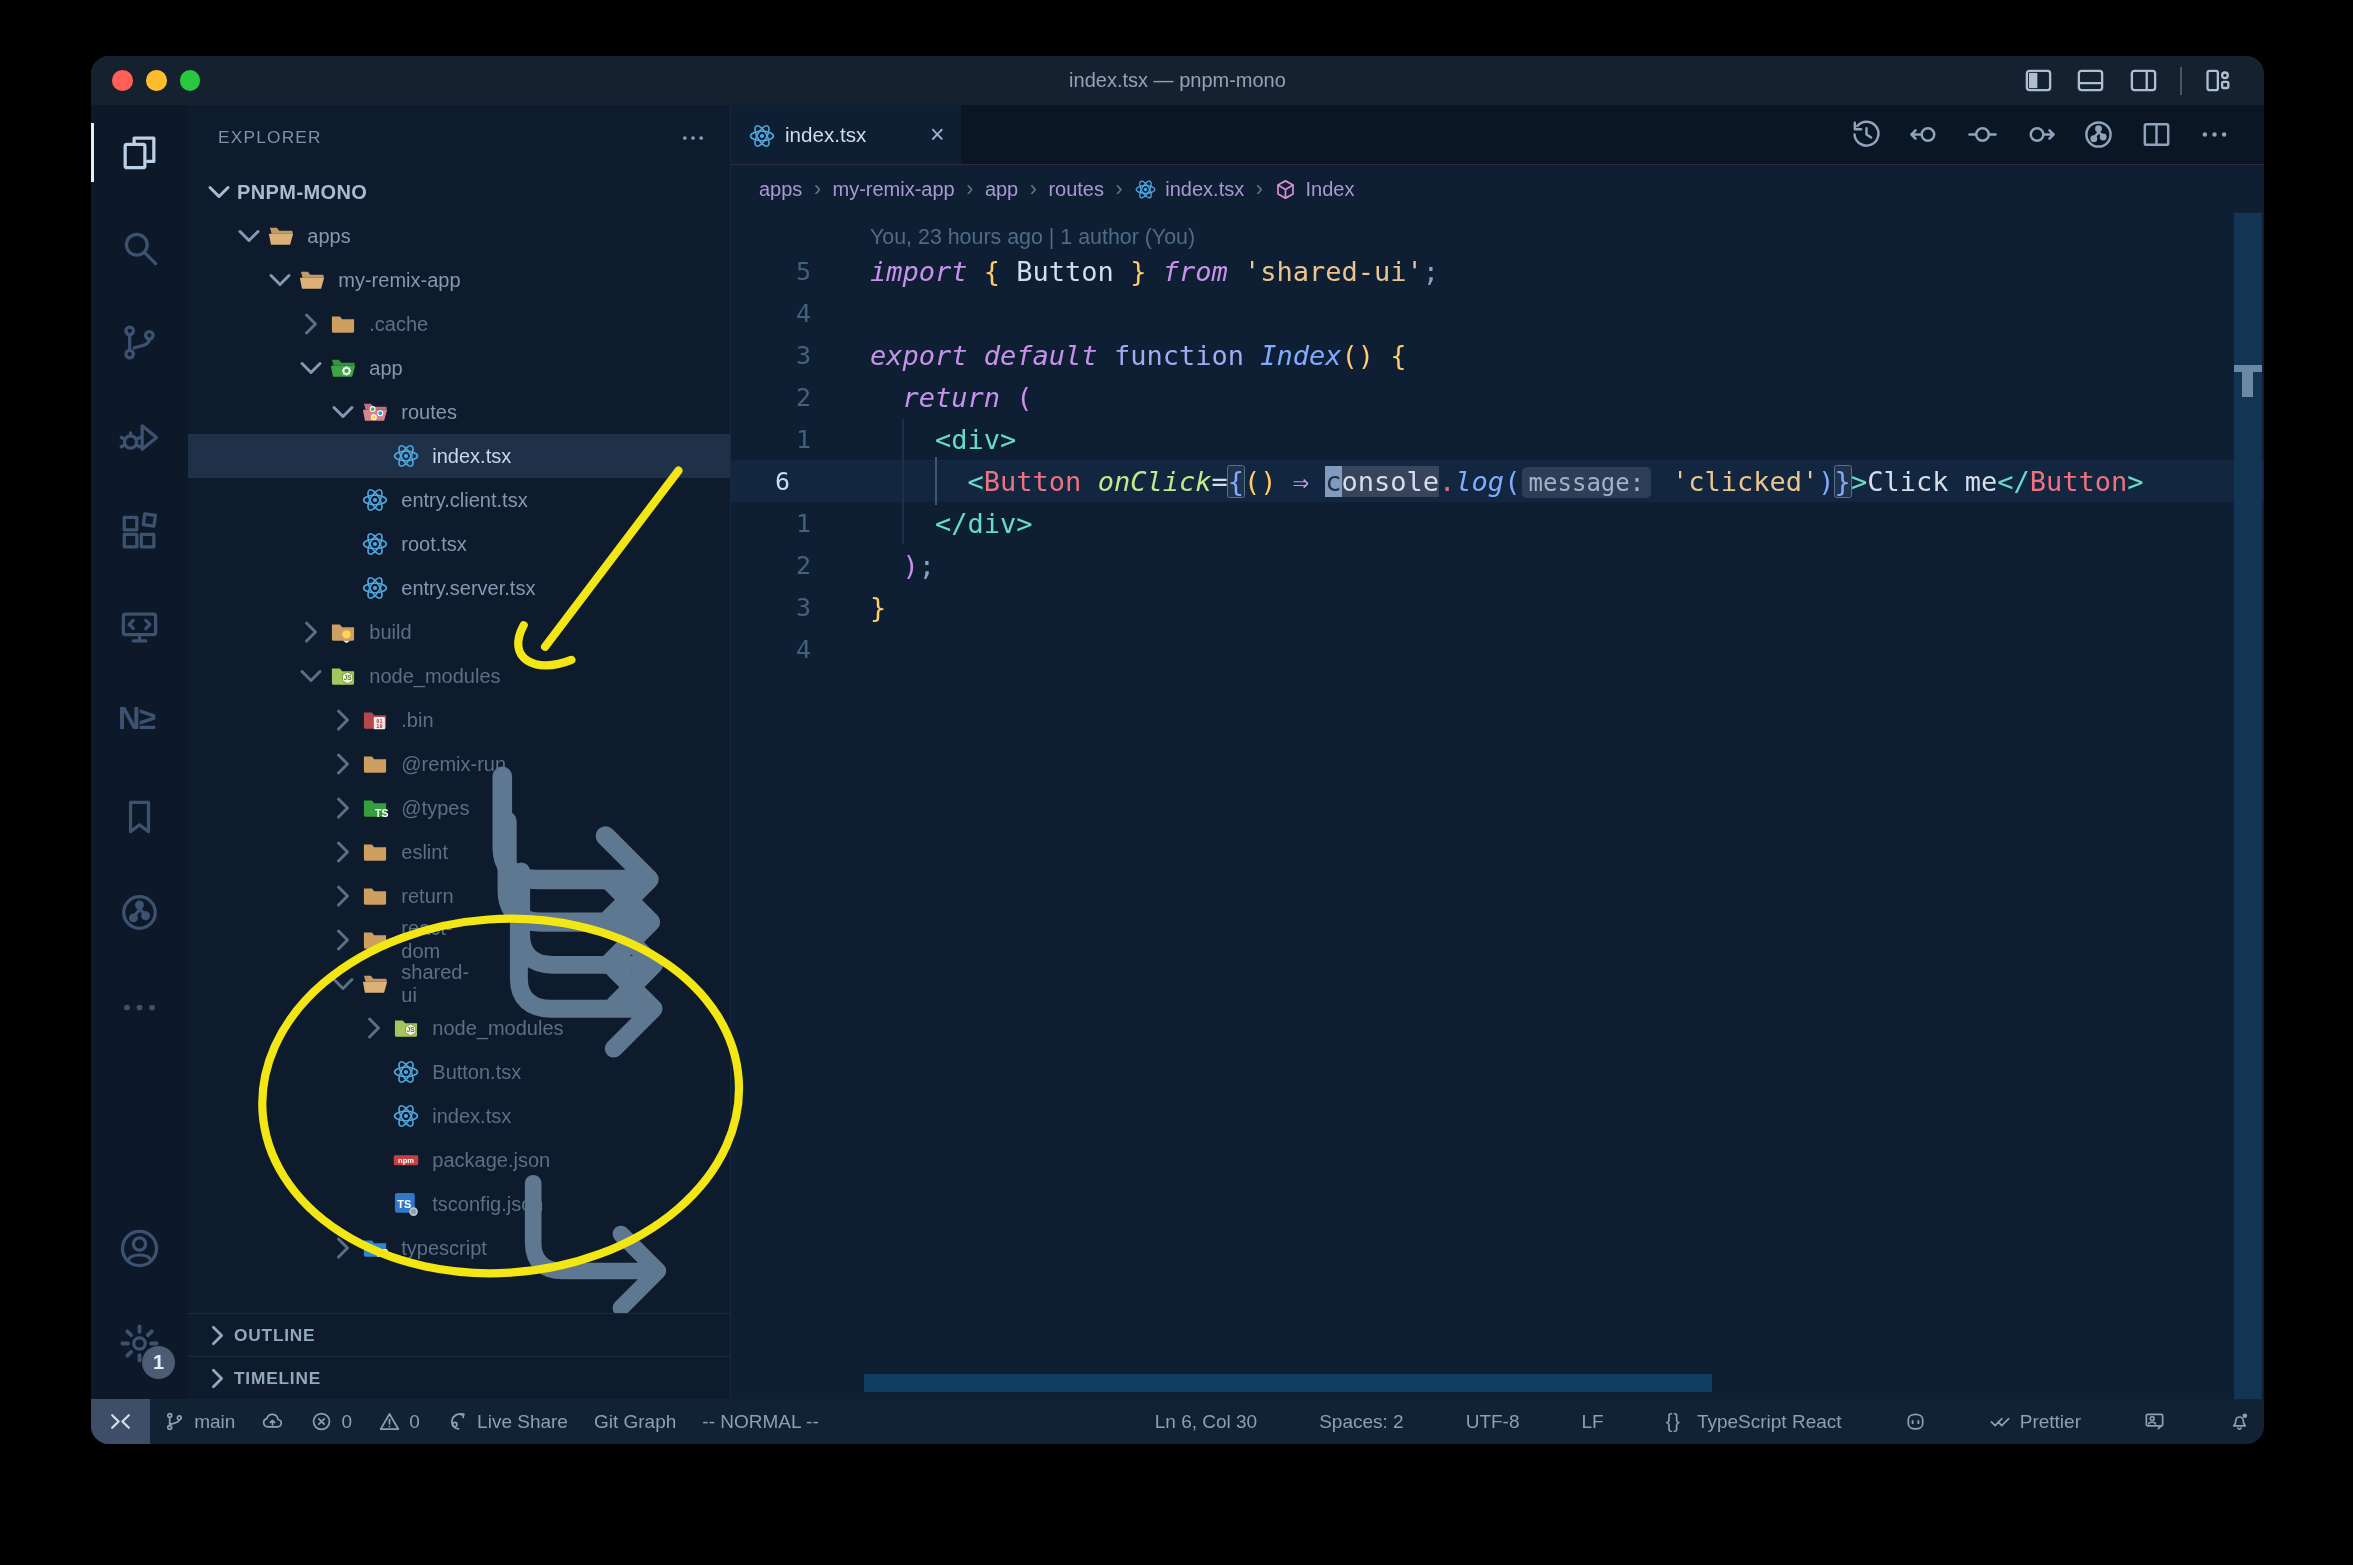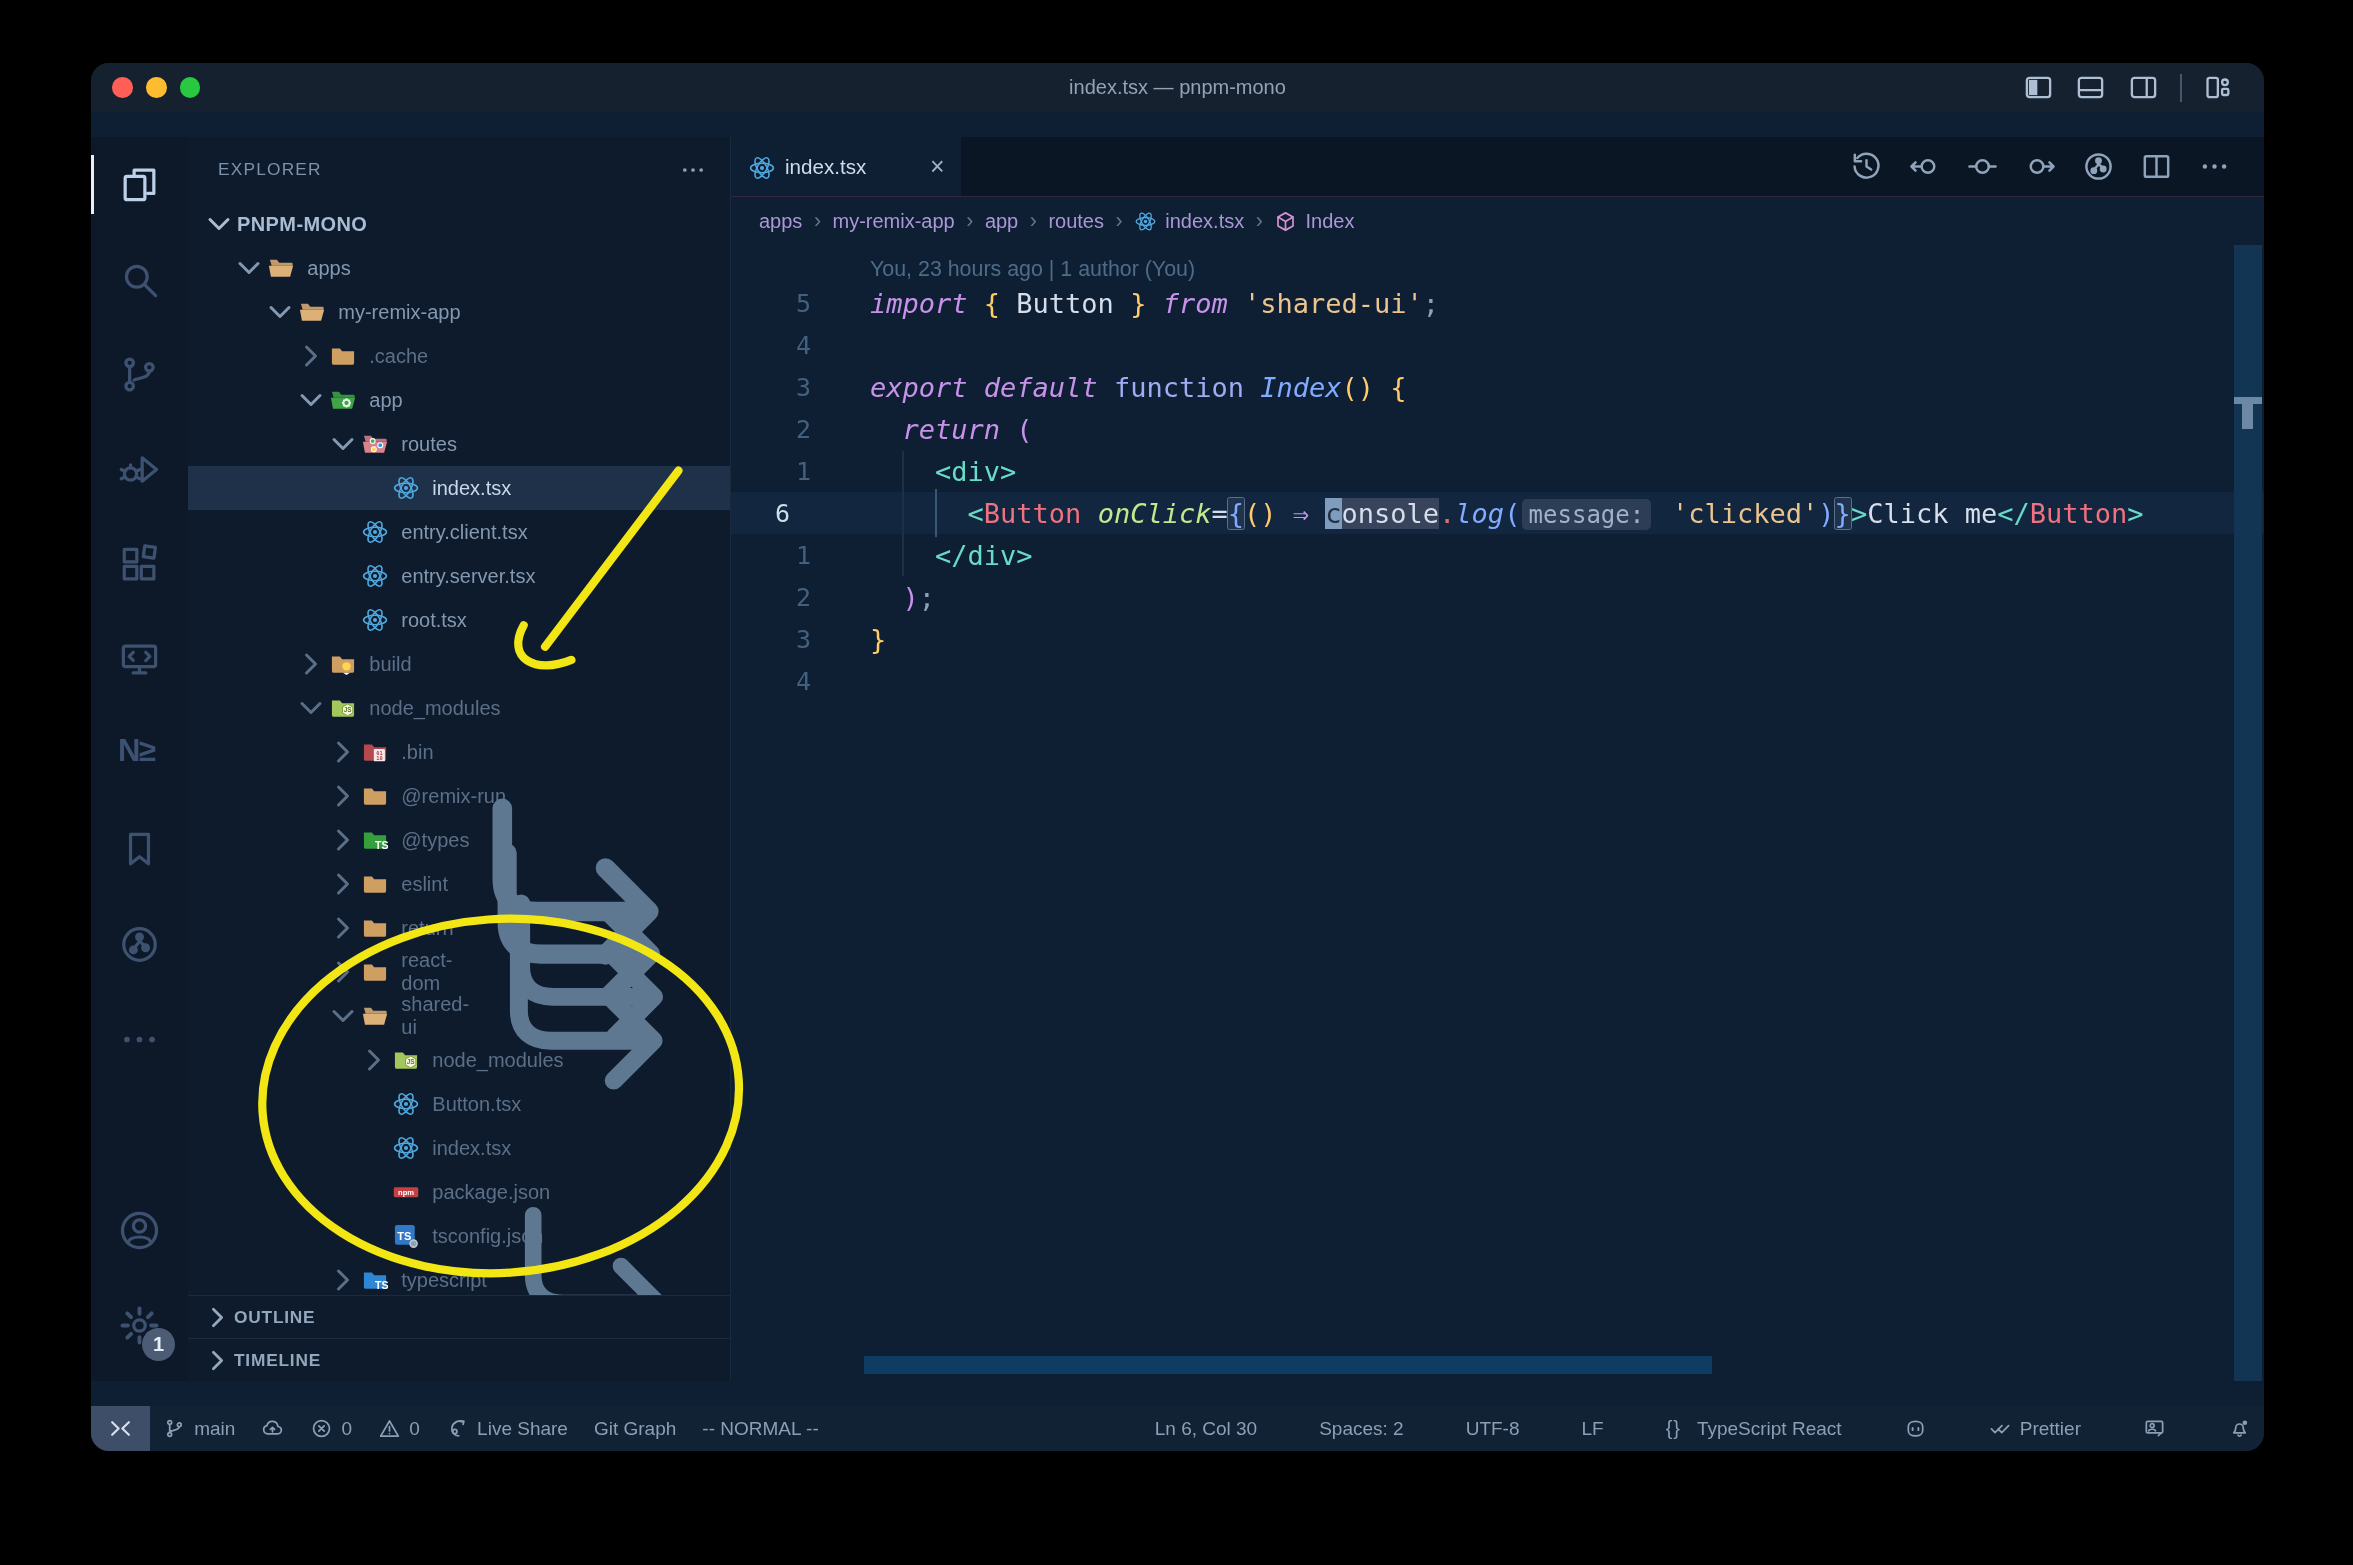--- a/index.html
+++ b/index.html
@@ -1,19 +1,19 @@
 <!DOCTYPE html>
 <html style="font-size:13px"><head>
 <meta charset="utf-8">
 <style>
   * { margin:0; padding:0; box-sizing:border-box; }
   html,body { width:2354px; height:1565px; background:#000; overflow:hidden;
     font-family:"Liberation Sans", sans-serif; }
-  .window { position:absolute; left:91px; top:63px; width:2173px; height:1388px;
-    background:#0e1f33; border-radius:18px; overflow:hidden; display:flex; flex-direction:column;gap:25px; }
+  .window { position:absolute; left:91px; top:56px; width:2173px; height:1388px;
+    background:#0e1f33; border-radius:18px; overflow:hidden; display:flex; flex-direction:column; }
   
   .titlebar { height:49px; background:#15212f; display:flex; align-items:center; position:relative; flex:0 0 auto; }
   .traffic { display:flex; gap:13px; padding-left:21.4px; }
   .tl { width:20.6px; height:20.6px; border-radius:50%; }
   .title { position:absolute; left:0; right:0; text-align:center; color:#92a3b8; font-size:20px; }
   .layout-controls { margin-left:auto; display:flex; align-items:center; gap:21.4px; padding-right:30px; z-index:2; color:#aebfd4;}
   .layout-controls .ic { width:31px; height:31px; }
   .lc-sep { width:1.6px; height:28px; background:#46566b; }
   
   .main { flex:1; display:flex; min-height:0; }
@@ -359,33 +359,33 @@
           <div class="trow" style="padding-left: 137px;">
             <span class="tw"></span>
             <span class="ticon"><svg viewBox="0 0 24 24">
                 <g stroke="#4fa8e0" stroke-width="1.35" fill="none">
                   <ellipse cx="12" cy="12" rx="9.8" ry="4"></ellipse>
                   <ellipse cx="12" cy="12" rx="9.8" ry="4" transform="rotate(60 12 12)"></ellipse>
                   <ellipse cx="12" cy="12" rx="9.8" ry="4" transform="rotate(120 12 12)"></ellipse>
                 </g>
                 <circle cx="12" cy="12" r="1.8" fill="#4fa8e0"></circle>
               </svg></span>
-            <span>entry.server.tsx</span>
+            <span>root.tsx</span>
           </div>
           <div class="trow" style="padding-left: 137px;">
             <span class="tw"></span>
             <span class="ticon"><svg viewBox="0 0 24 24">
                 <g stroke="#4fa8e0" stroke-width="1.35" fill="none">
                   <ellipse cx="12" cy="12" rx="9.8" ry="4"></ellipse>
                   <ellipse cx="12" cy="12" rx="9.8" ry="4" transform="rotate(60 12 12)"></ellipse>
                   <ellipse cx="12" cy="12" rx="9.8" ry="4" transform="rotate(120 12 12)"></ellipse>
                 </g>
                 <circle cx="12" cy="12" r="1.8" fill="#4fa8e0"></circle>
               </svg></span>
-            <span>root.tsx</span>
+            <span>entry.server.tsx</span>
           </div>
           <div class="trow dim" style="padding-left: 105px;">
             <span class="tw">
               <svg viewBox="0 0 24 24" fill="none" stroke="currentColor" stroke-width="1.8" stroke-linecap="round" stroke-linejoin="round">
                 <path d="M9 6l6 6-6 6" stroke-width="2"></path>
               </svg>
             </span>
             <span class="ticon"><svg viewBox="0 0 24 24">
                 <path d="M2.5 5.5h6.8l2 2.5H21.5v10a1.6 1.6 0 0 1-1.6 1.6H4.1a1.6 1.6 0 0 1-1.6-1.6z" fill="#cf9f62"></path>
                 <circle cx="15" cy="14" r="3.6" fill="#ffd54f"></circle>

